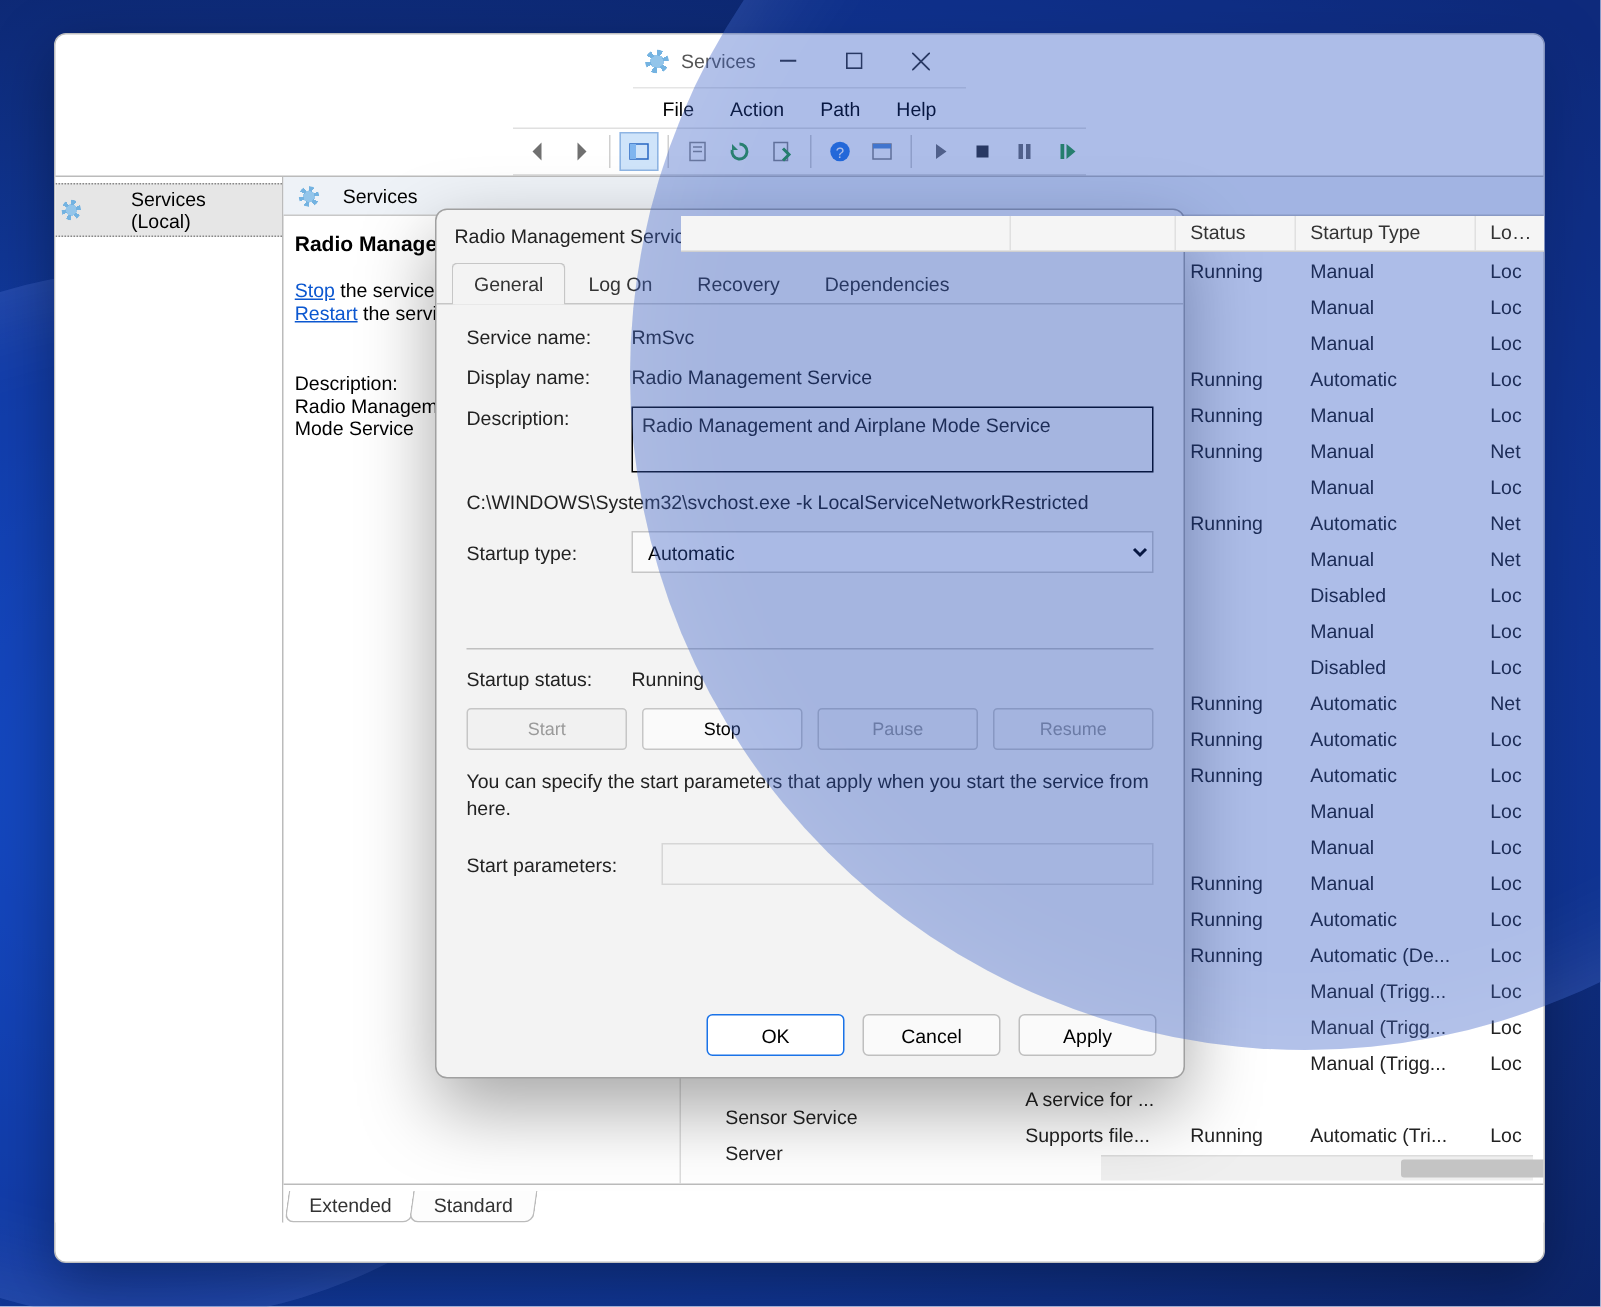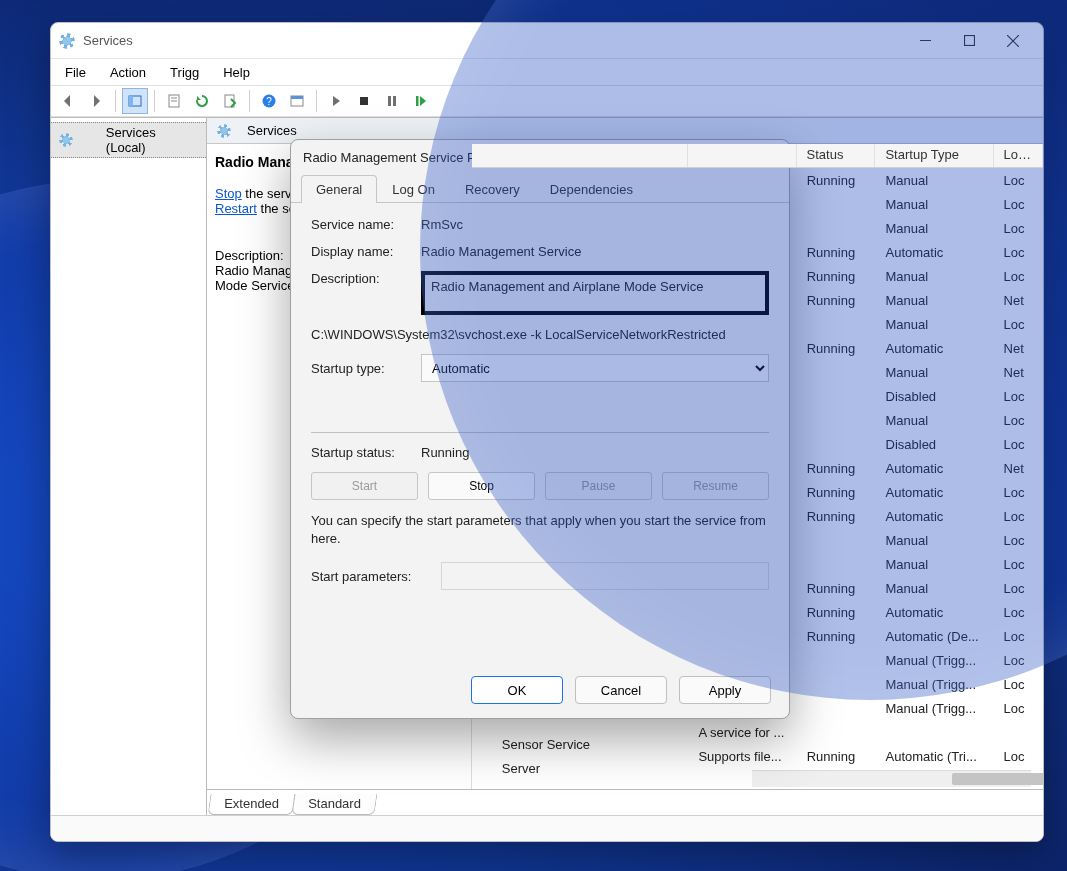--- a/index.html
+++ b/index.html
@@ -20,28 +20,29 @@
     content:"";
     position:absolute;
     border-radius: 50%;
     background: rgba(19,67,190,0.35);
     box-shadow: inset 0 0 80px rgba(255,255,255,0.15);
   }
   .desktop::before { width:700px; height:700px; left:-250px; top:180px; }
   .desktop::after  { width:900px; height:900px; left:420px; top:-200px; }
 
   .main-window {
-    position:absolute; left:50px; top:22px;
+    position:absolute; left:36px; top:22px;
     width:994px; height:820px;
     background:#fff;
     border:1px solid #bfbfbf;
     border-radius:8px;
     box-shadow: 0 12px 40px rgba(0,0,0,0.35);
     display:flex; flex-direction:column;
     overflow:hidden;
+    align-items:center;
   }
   .titlebar {
     height:36px; display:flex; align-items:center; padding:0 8px;
     border-bottom:1px solid #e5e5e5;
   }
   .gear {
     width:16px;height:16px; display:inline-block;
     background: radial-gradient(circle at 50% 50%, #93c5ea 0 40%, transparent 41%);
     position:relative; margin-right:8px;
   }
@@ -148,21 +149,21 @@
   }
   .dlg-tab.active { background:#f3f3f3; border-color:#c6c6c6;}
   .dlg-body {
     flex:1; padding:14px 20px 10px 20px; font-size:13px; color:#222;
   }
   .formrow { display:flex; align-items:flex-start; margin-bottom:12px;}
   .formrow .lbl { width:110px; color:#222;}
   .formrow .val { flex:1;}
   textarea.descbox {
     flex:1; height:44px; resize:none; font-family:inherit; font-size:13px;
-    border:4px solid #000000; background:#f3f3f3; padding:4px 6px; color:#222;
+    border:1px solid #000000; background:#f3f3f3; padding:4px 6px; color:#222;
   }
   .dlg-hr { border:none; border-top:1px solid #c0c0c0; margin:10px 0 12px 0;}
   select.startup {
     flex:1; height:28px; border:1px solid #c6c6c6; background:#fafafa; font-family:inherit; font-size:13px; padding:2px 6px;
   }
   .svcbtns { display:flex; gap:10px; margin:8px 0 12px 0;}
   .svcbtns button {
     flex:1; height:28px; border:1px solid #c6c6c6; background:#fafafa; font-family:inherit; font-size:12px; border-radius:3px;
   }
   .svcbtns button:disabled { color:#9a9a9a; background:#f1f1f1;}
@@ -206,21 +207,21 @@
               <line x1="0" y1="0" x2="12" y2="12"></line>
               <line x1="12" y1="0" x2="0" y2="12"></line>
             </svg>
           </div>
       </div>
     </div>
 
     <div class="menubar">
       <span>File</span>
       <span>Action</span>
-      <span>Trigg</span>
+      <span>Path</span>
       <span>Help</span>
     </div>
 
     <div class="toolbar">
       <div class="tb">
           <svg viewBox="0 0 16 16">
             <path d="M10 2 L4 8 L10 14 Z" fill="#707070"></path>
           </svg>
         </div>
       <div class="tb">

